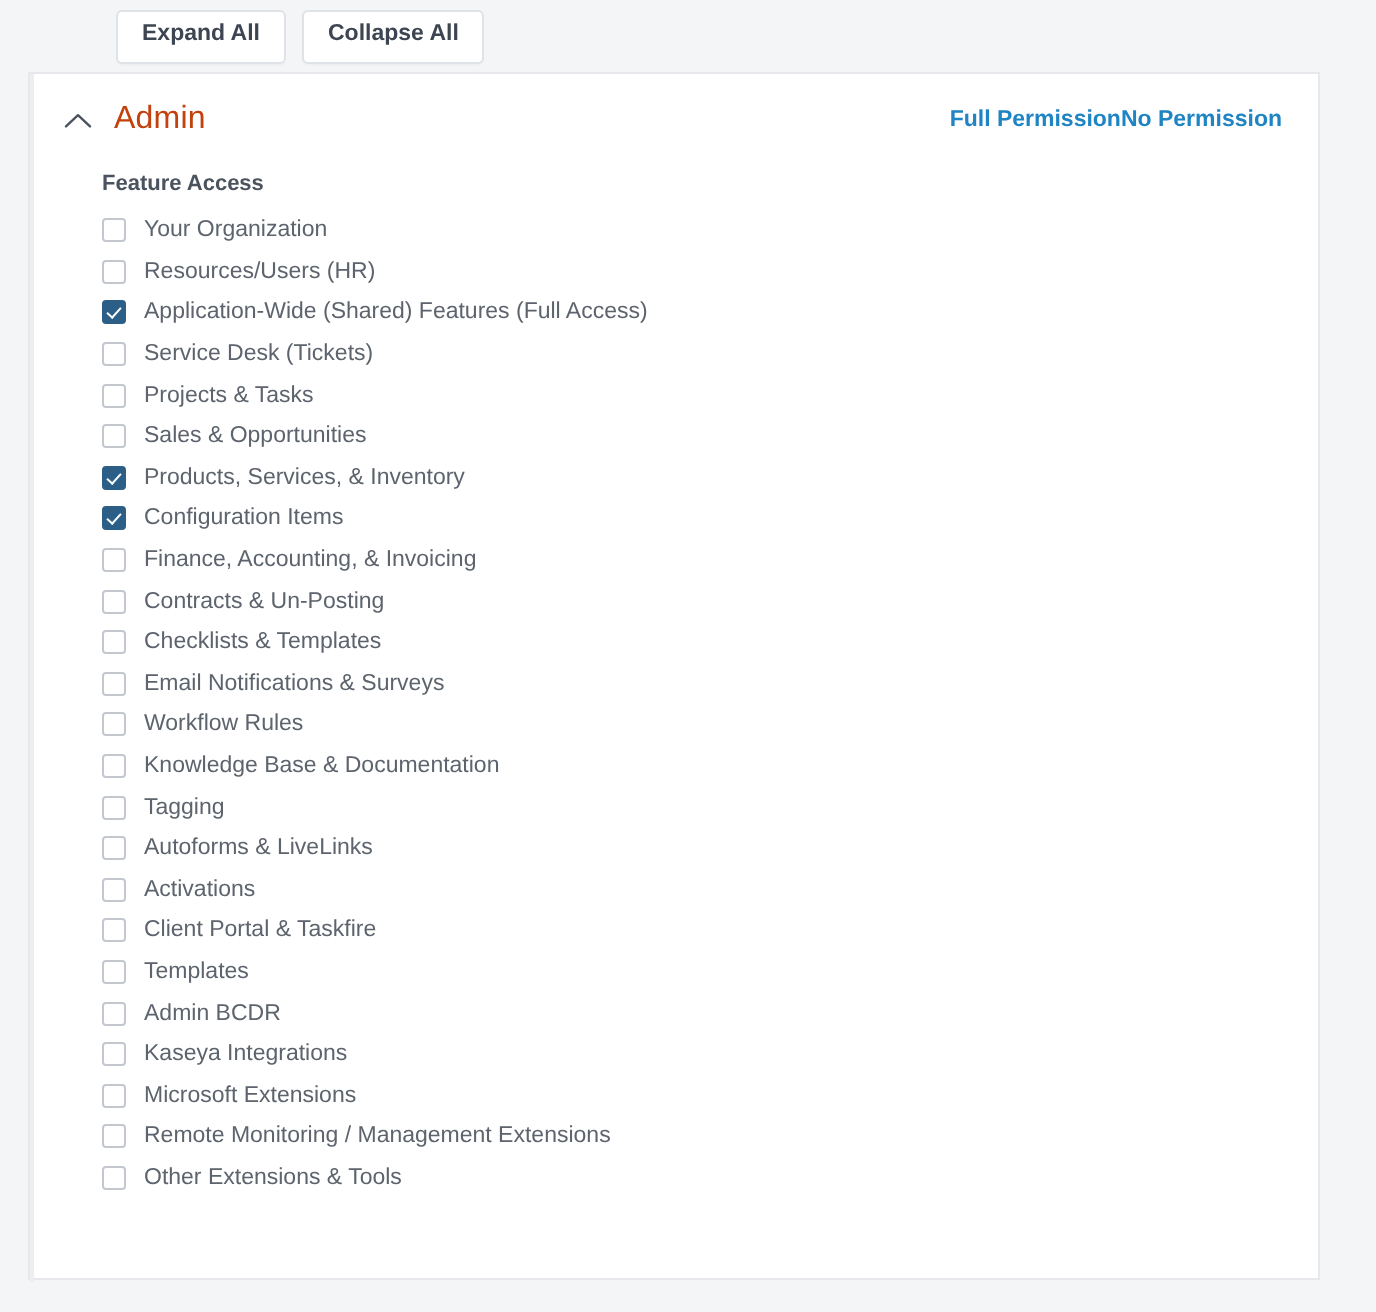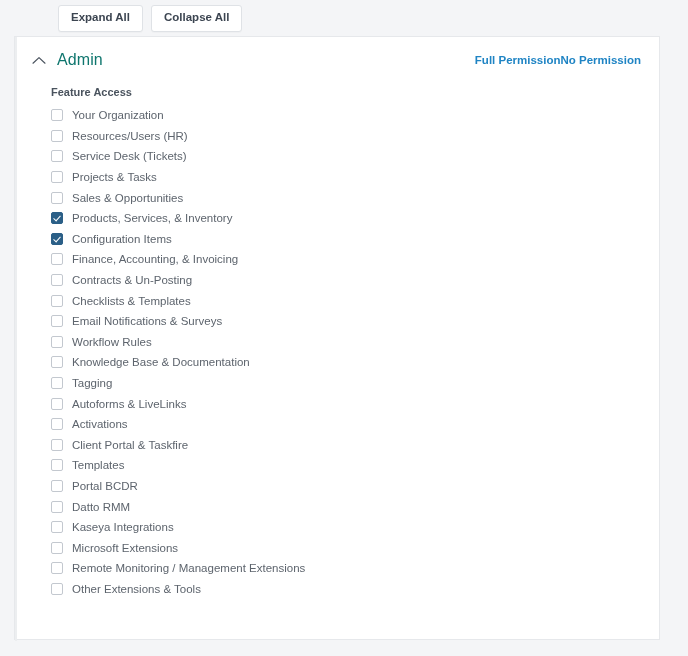--- a/index.html
+++ b/index.html
@@ -75,21 +75,21 @@
     flex: 0 0 16px;
     display: flex;
     align-items: center;
     justify-content: center;
     cursor: pointer;
     margin-right: 10px;
   }
   .chev svg { display: block; }
   .sec-title {
     font-size: 16px;
-    color: #0f766e;
+    color: #c2410c;
     font-weight: normal;
     letter-spacing: 0.1px;
   }
   .sec-actions {
     margin-left: auto;
     display: flex;
     align-items: center;
   }
   .perm-link {
     font-size: 11.5px;
@@ -180,20 +180,24 @@
     <div id="feat-rows">
         <div class="feat-row">
           <span class="cbox"></span>
           <span class="feat-label">Your Organization</span>
         </div>
         <div class="feat-row">
           <span class="cbox"></span>
           <span class="feat-label">Resources/Users (HR)</span>
         </div>
         <div class="feat-row">
+          <span class="cbox checked"></span>
+          <span class="feat-label">Application-Wide (Shared) Features (Full Access)</span>
+        </div>
+        <div class="feat-row">
           <span class="cbox"></span>
           <span class="feat-label">Service Desk (Tickets)</span>
         </div>
         <div class="feat-row">
           <span class="cbox"></span>
           <span class="feat-label">Projects &amp; Tasks</span>
         </div>
         <div class="feat-row">
           <span class="cbox"></span>
           <span class="feat-label">Sales &amp; Opportunities</span>
@@ -245,25 +249,21 @@
         <div class="feat-row">
           <span class="cbox"></span>
           <span class="feat-label">Client Portal &amp; Taskfire</span>
         </div>
         <div class="feat-row">
           <span class="cbox"></span>
           <span class="feat-label">Templates</span>
         </div>
         <div class="feat-row">
           <span class="cbox"></span>
-          <span class="feat-label">Portal BCDR</span>
-        </div>
-        <div class="feat-row">
-          <span class="cbox"></span>
-          <span class="feat-label">Datto RMM</span>
+          <span class="feat-label">Admin BCDR</span>
         </div>
         <div class="feat-row">
           <span class="cbox"></span>
           <span class="feat-label">Kaseya Integrations</span>
         </div>
         <div class="feat-row">
           <span class="cbox"></span>
           <span class="feat-label">Microsoft Extensions</span>
         </div>
         <div class="feat-row">

